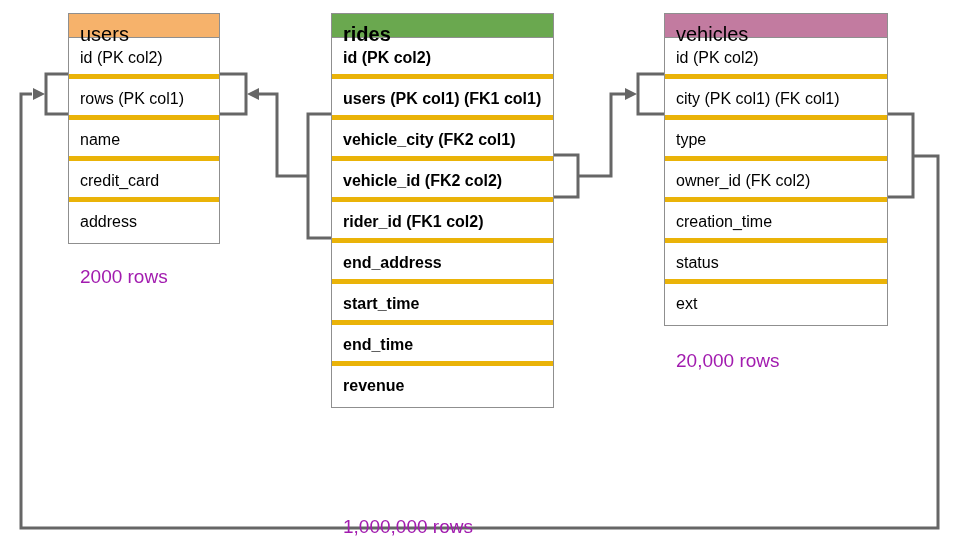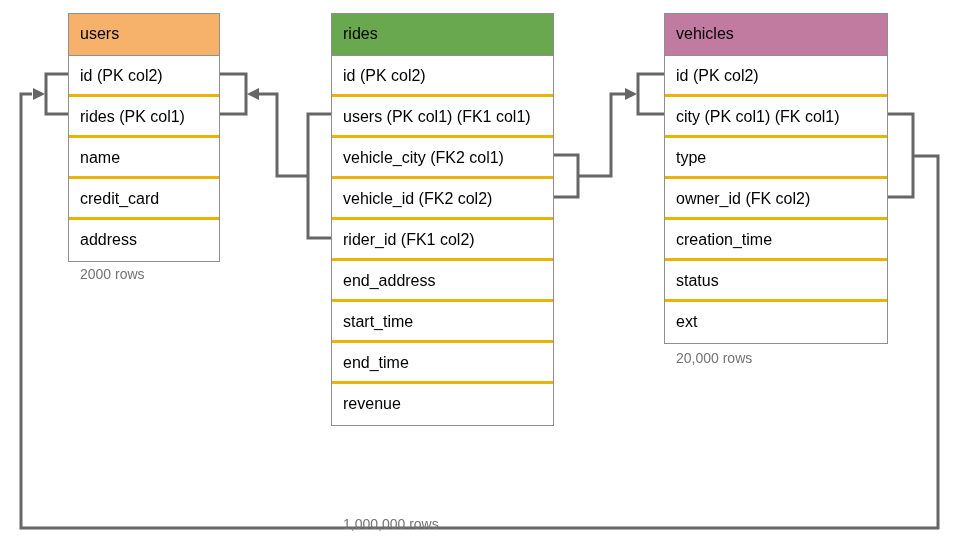--- a/index.html
+++ b/index.html
@@ -12,48 +12,48 @@
     overflow:hidden;
   }
   .connectors{position:absolute;left:0;top:0;width:960px;height:540px;}
   .db-table{
     position:absolute;
     background:#ffffff;
     border:1px solid #8f8f8f;
     box-sizing:border-box;
   }
   .db-table .thead{
-    height:42px;
+    height:24px;
     line-height:40px;
     padding-left:11px;
-    font-size:16px;
+    font-size:20px;
     border-bottom:1px solid #8f8f8f;
     box-sizing:border-box;
     white-space:nowrap;
   }
   .db-table .trow{
     height:41px;
     line-height:40px;
     padding-left:11px;
     font-size:16px;
-    border-bottom:3px solid #eab308;
+    border-bottom:5px solid #eab308;
     box-sizing:border-box;
     background:#ffffff;
     white-space:nowrap;
   }
   .db-table .trow:last-child{border-bottom:none;}
   .rows-label{
     position:absolute;
-    font-size:14px;
-    color:#737373;
+    font-size:19px;
+    color:#a21caf;
     white-space:nowrap;
   }
   #users-table{left:68px;top:13px;width:152px;}
   #users-rows-label{left:80px;top:266px;}
-  #rides-table{left:331px;top:13px;width:223px;}
+  #rides-table{left:331px;top:13px;width:223px;font-weight:bold;}
   #rides-rows-label{left:343px;top:477px;margin-top:39px;}
   #vehicles-table{left:664px;top:13px;width:224px;}
   #vehicles-rows-label{left:676px;top:350px;}
 </style>
 </head>
 <body>
 
 <div class="canvas">
 
   <svg class="connectors" viewBox="0 0 960 540" xmlns="http://www.w3.org/2000/svg">
@@ -74,21 +74,21 @@
     <g fill="#666666" stroke="none">
       <polygon points="247,94 259,88 259,100"></polygon>
       <polygon points="637,94 625,88 625,100"></polygon>
       <polygon points="45,94 33,88 33,100"></polygon>
     </g>
   </svg>
 
   <div class="db-table" id="users-table">
     <div class="thead" style="background: rgb(246, 178, 107);">users</div>
     <div class="trow">id (PK col2)</div>
-    <div class="trow">rides (PK col1)</div>
+    <div class="trow">rows (PK col1)</div>
     <div class="trow">name</div>
     <div class="trow">credit_card</div>
     <div class="trow">address</div>
   </div>
   <div class="rows-label" id="users-rows-label">2000 rows</div>
 
   <div class="db-table" id="rides-table">
     <div class="thead" style="background: rgb(106, 168, 79);">rides</div>
     <div class="trow">id (PK col2)</div>
     <div class="trow">users (PK col1) (FK1 col1)</div>

